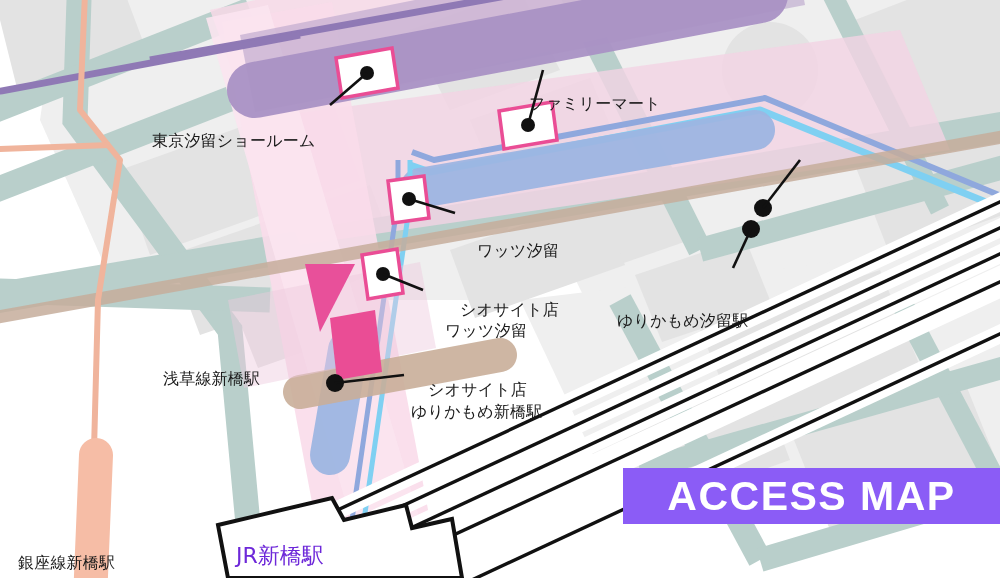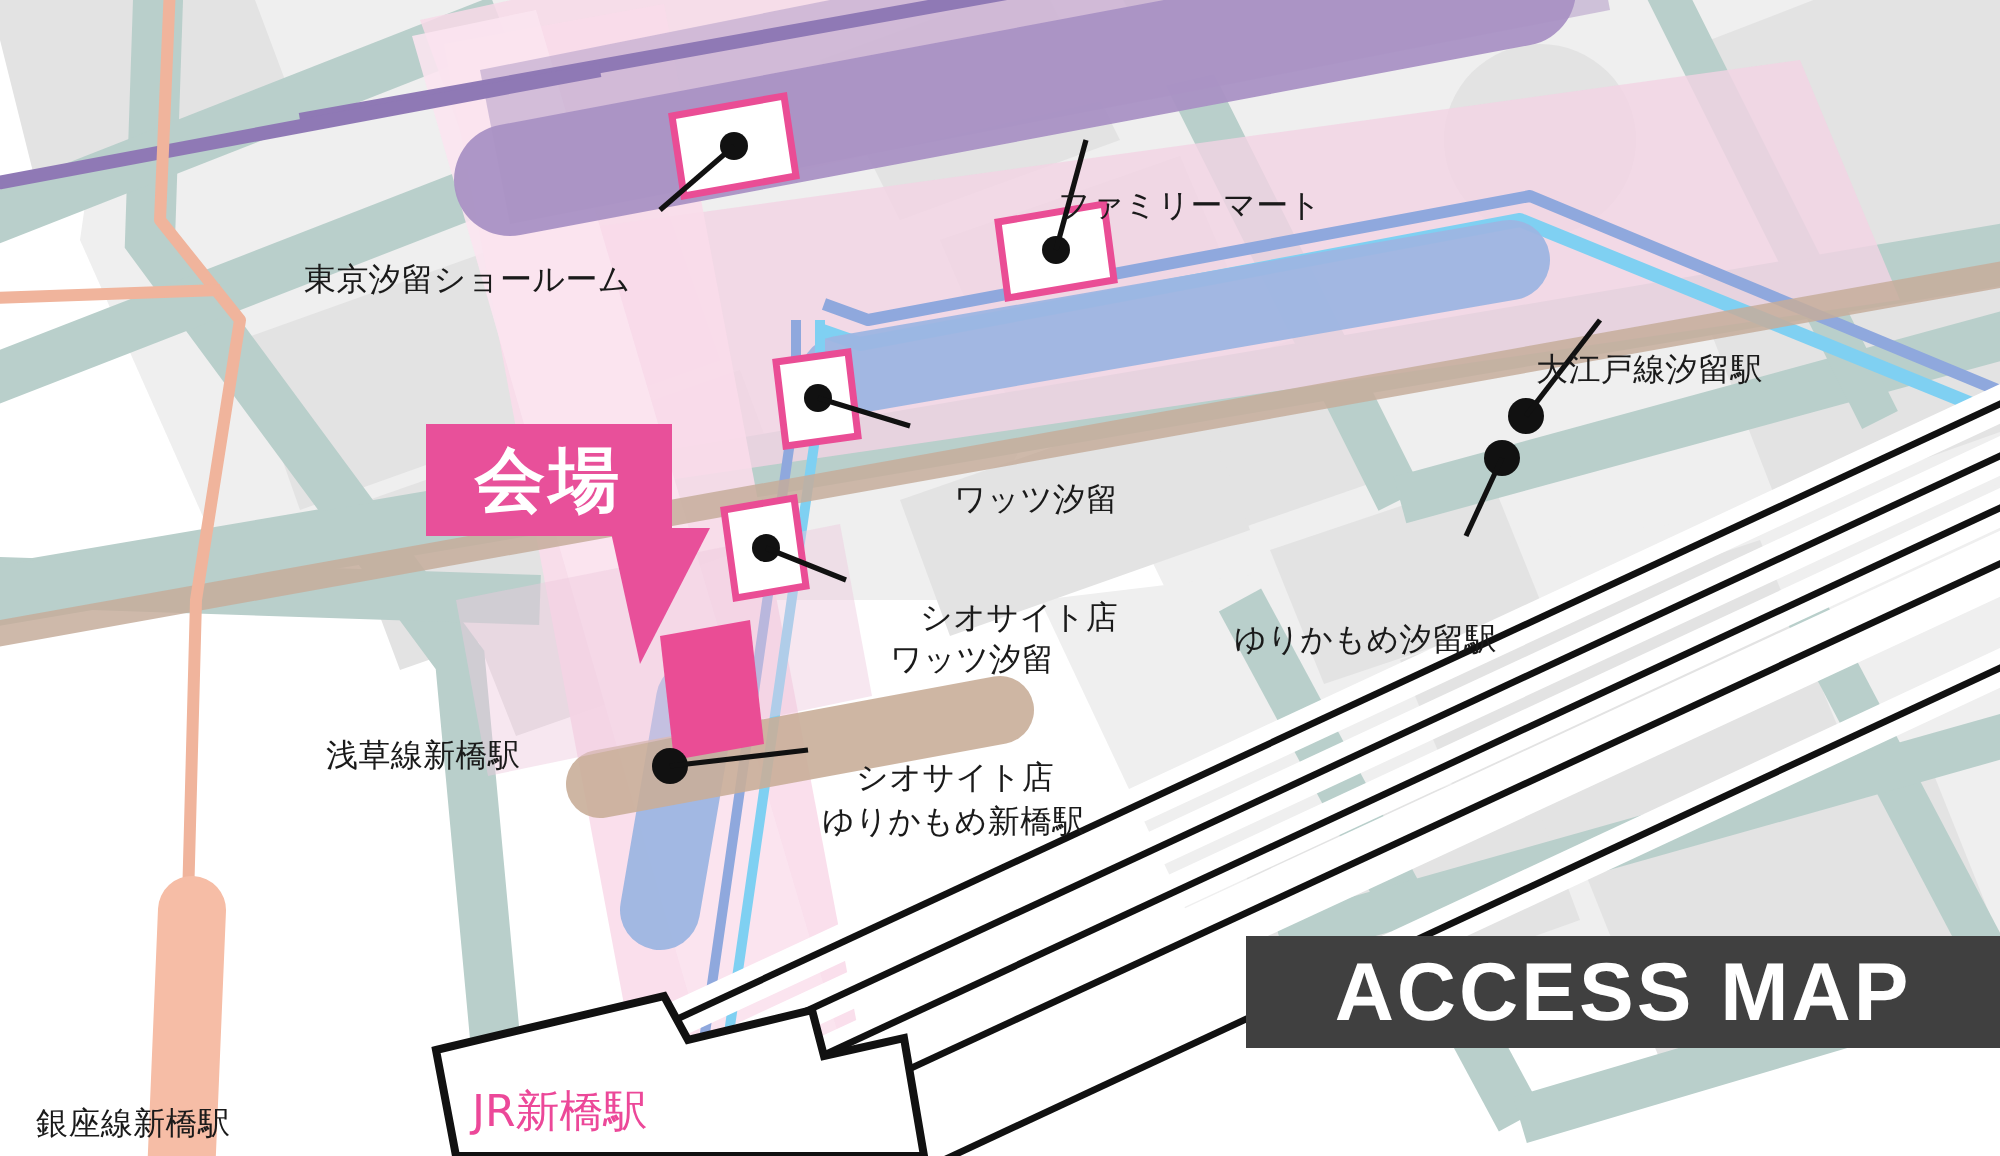--- a/index.html
+++ b/index.html
@@ -5,25 +5,25 @@
   html,body{margin:0;padding:0;background:#fff;}
   body{font-family:"Liberation Sans","DejaVu Sans",sans-serif;}
   #stage{position:relative;width:1000px;height:578px;overflow:hidden;background:#ffffff;}
   #stage svg{position:absolute;left:0;top:0;}
   .lbl{position:absolute;color:#1a1a1a;font-family:Liberation Serif, serif;
        font-size:16px;line-height:1.22;white-space:pre;letter-spacing:0.2px;text-align:right;}
   #venue-callout{position:absolute;left:213px;top:212px;width:123px;height:56px;background:#e8509a;
       display:flex;align-items:center;justify-content:center;}
   #venue-callout span{color:#ffffff;font-size:35px;font-weight:bold;letter-spacing:2px;
       font-family:"DejaVu Sans","Liberation Sans",sans-serif;}
-  #access-banner{position:absolute;left:623px;top:468px;width:377px;height:56px;background:#404040;
+  #access-banner{position:absolute;left:623px;top:468px;width:377px;height:56px;background:#8b5cf6;
       display:flex;align-items:center;justify-content:center;}
   #access-banner span{color:#ffffff;font-size:41px;font-weight:bold;letter-spacing:1.5px;
       font-family:"Liberation Sans","DejaVu Sans",sans-serif;}
-  #jr-label{position:absolute;left:236px;top:541px;font-size:22px;color:#ec4899;
+  #jr-label{position:absolute;left:236px;top:541px;font-size:22px;color:#6d28d9;
       font-family:"DejaVu Sans","Liberation Sans",sans-serif;white-space:nowrap;}
 </style>
 </head>
 <body>
 
 <div id="stage">
 
   <svg width="1000" height="578" viewBox="0 0 1000 578">
     <defs>
       <clipPath id="frame">
@@ -230,45 +230,39 @@
   <div class="lbl" style="left:460px;top:202px;">
     <div>ワッツ汐留</div>
     <div>シオサイト店</div>
   </div>
 
   <div class="lbl" style="left:428px;top:282px;">
     <div>ワッツ汐留</div>
     <div>シオサイト店</div>
   </div>
 
-  <div class="lbl" style="left:768px;top:137px;">
-    <div>大江戸線汐留駅</div>
-  </div>
 
   <div class="lbl" style="left:163px;top:330px;">
     <div>浅草線新橋駅</div>
   </div>
 
   <div class="lbl" style="left:617px;top:272px;">
     <div>ゆりかもめ汐留駅</div>
   </div>
 
   <div class="lbl" style="left:411px;top:363px;">
     <div>ゆりかもめ新橋駅</div>
   </div>
 
   <div class="lbl" style="left:18px;top:514px;">
     <div>銀座線新橋駅</div>
   </div>
 
   <div id="jr-label">JR新橋駅</div>
 
-  <div id="venue-callout">
-    <span>会場</span>
-  </div>
   <svg width="130" height="90" style="position:absolute;left:275px;top:264px;">
     <polygon points="30,0 80,0 45,68" fill="#e8509a"></polygon>
   </svg>
 
   <div id="access-banner">
     <span>ACCESS MAP</span>
   </div>
 
 </div>
 

